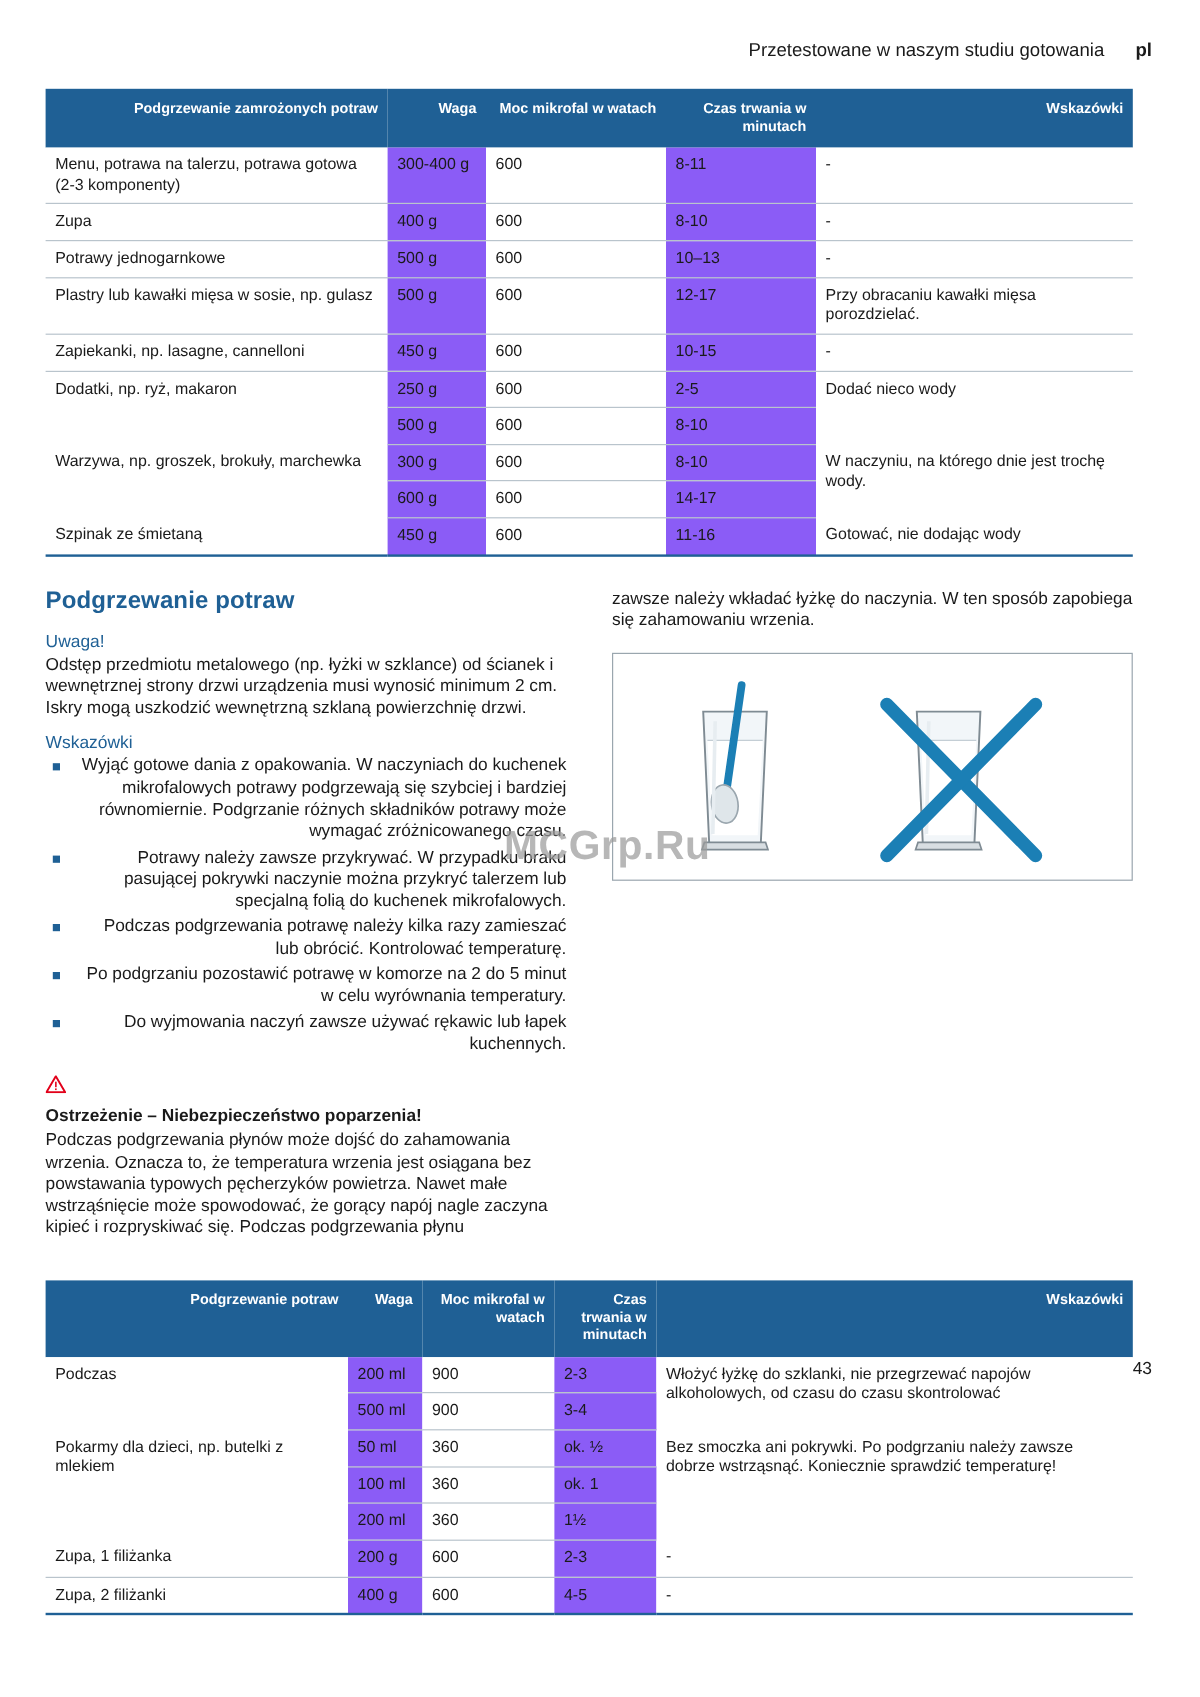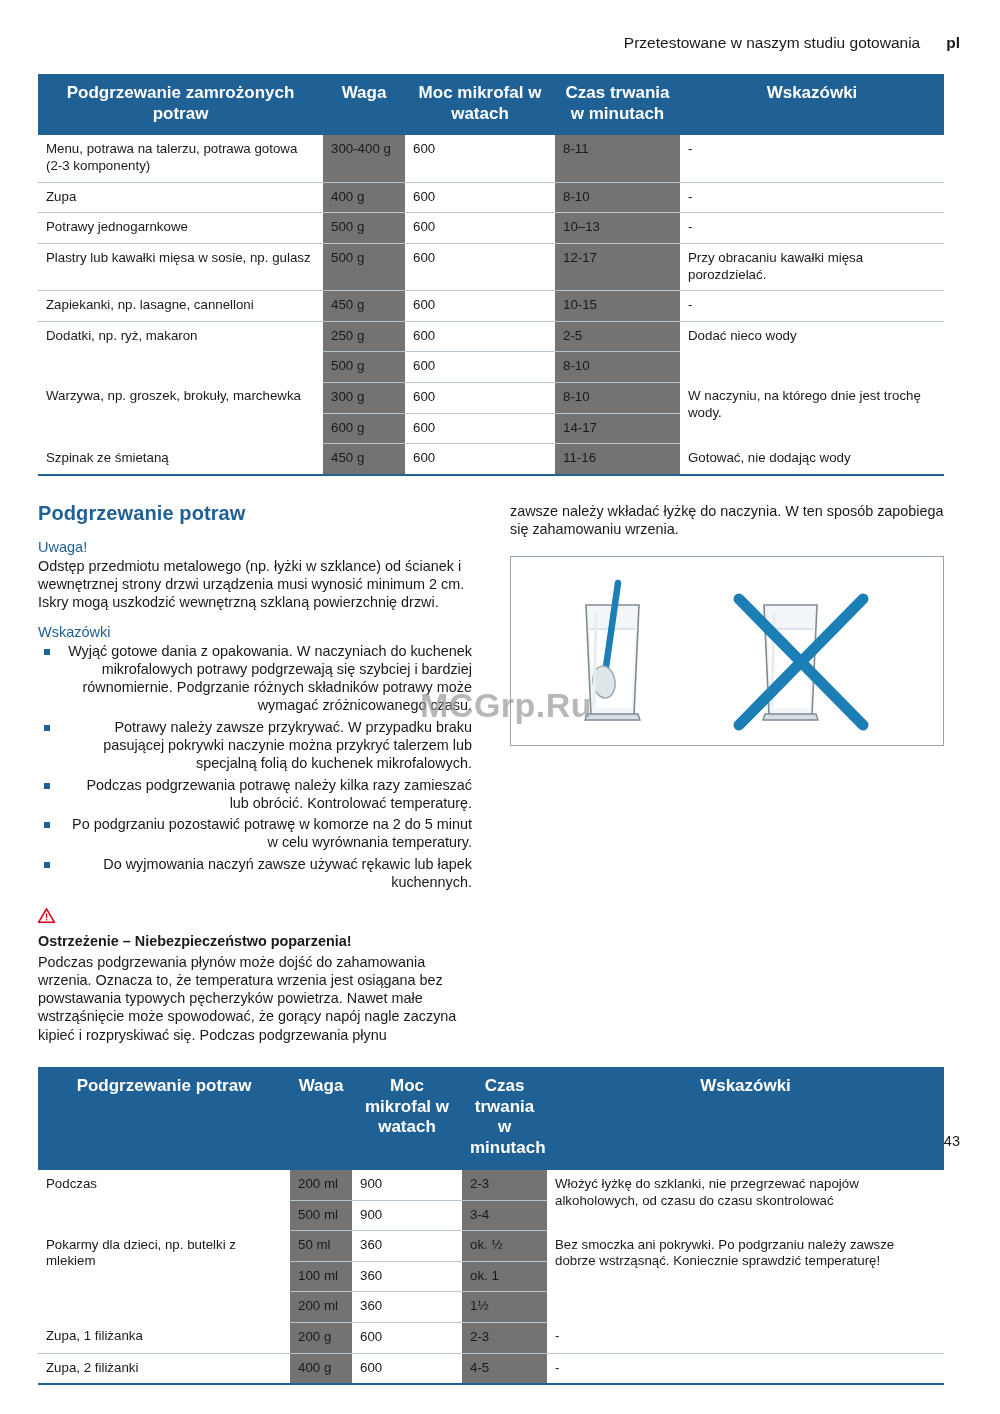--- a/index.html
+++ b/index.html
@@ -42,37 +42,37 @@
   
   table.doc {
     border-collapse: collapse;
     width: 906px;
     font-size: 13.3px;
     table-layout: fixed;
   }
   table.doc thead th {
     background: #1f6095;
     color: #ffffff;
-    text-align: center;
+    text-align: right;
     font-weight: bold;
-    font-size: 17px;
+    font-size: 12px;
     padding: 9px 8px 11px 8px;
     vertical-align: top;
     line-height: 1.22;
     border: none;
   }
   table.doc tbody td {
     padding: 6px 8px 7px 8px;
     vertical-align: top;
     line-height: 1.25;
     border-bottom: 1px solid #b9c4cc;
     background: #ffffff;
   }
   table.doc tbody td.shade {
-    background: #737373;
+    background: #8b5cf6;
   }
   table.doc tbody td.nb {
     border-bottom: none;
   }
   .tbl-bottom-rule {
     border-bottom: 2px solid #1f6095;
   }
 
   
   .t1 col.c1 { width: 285px; }

